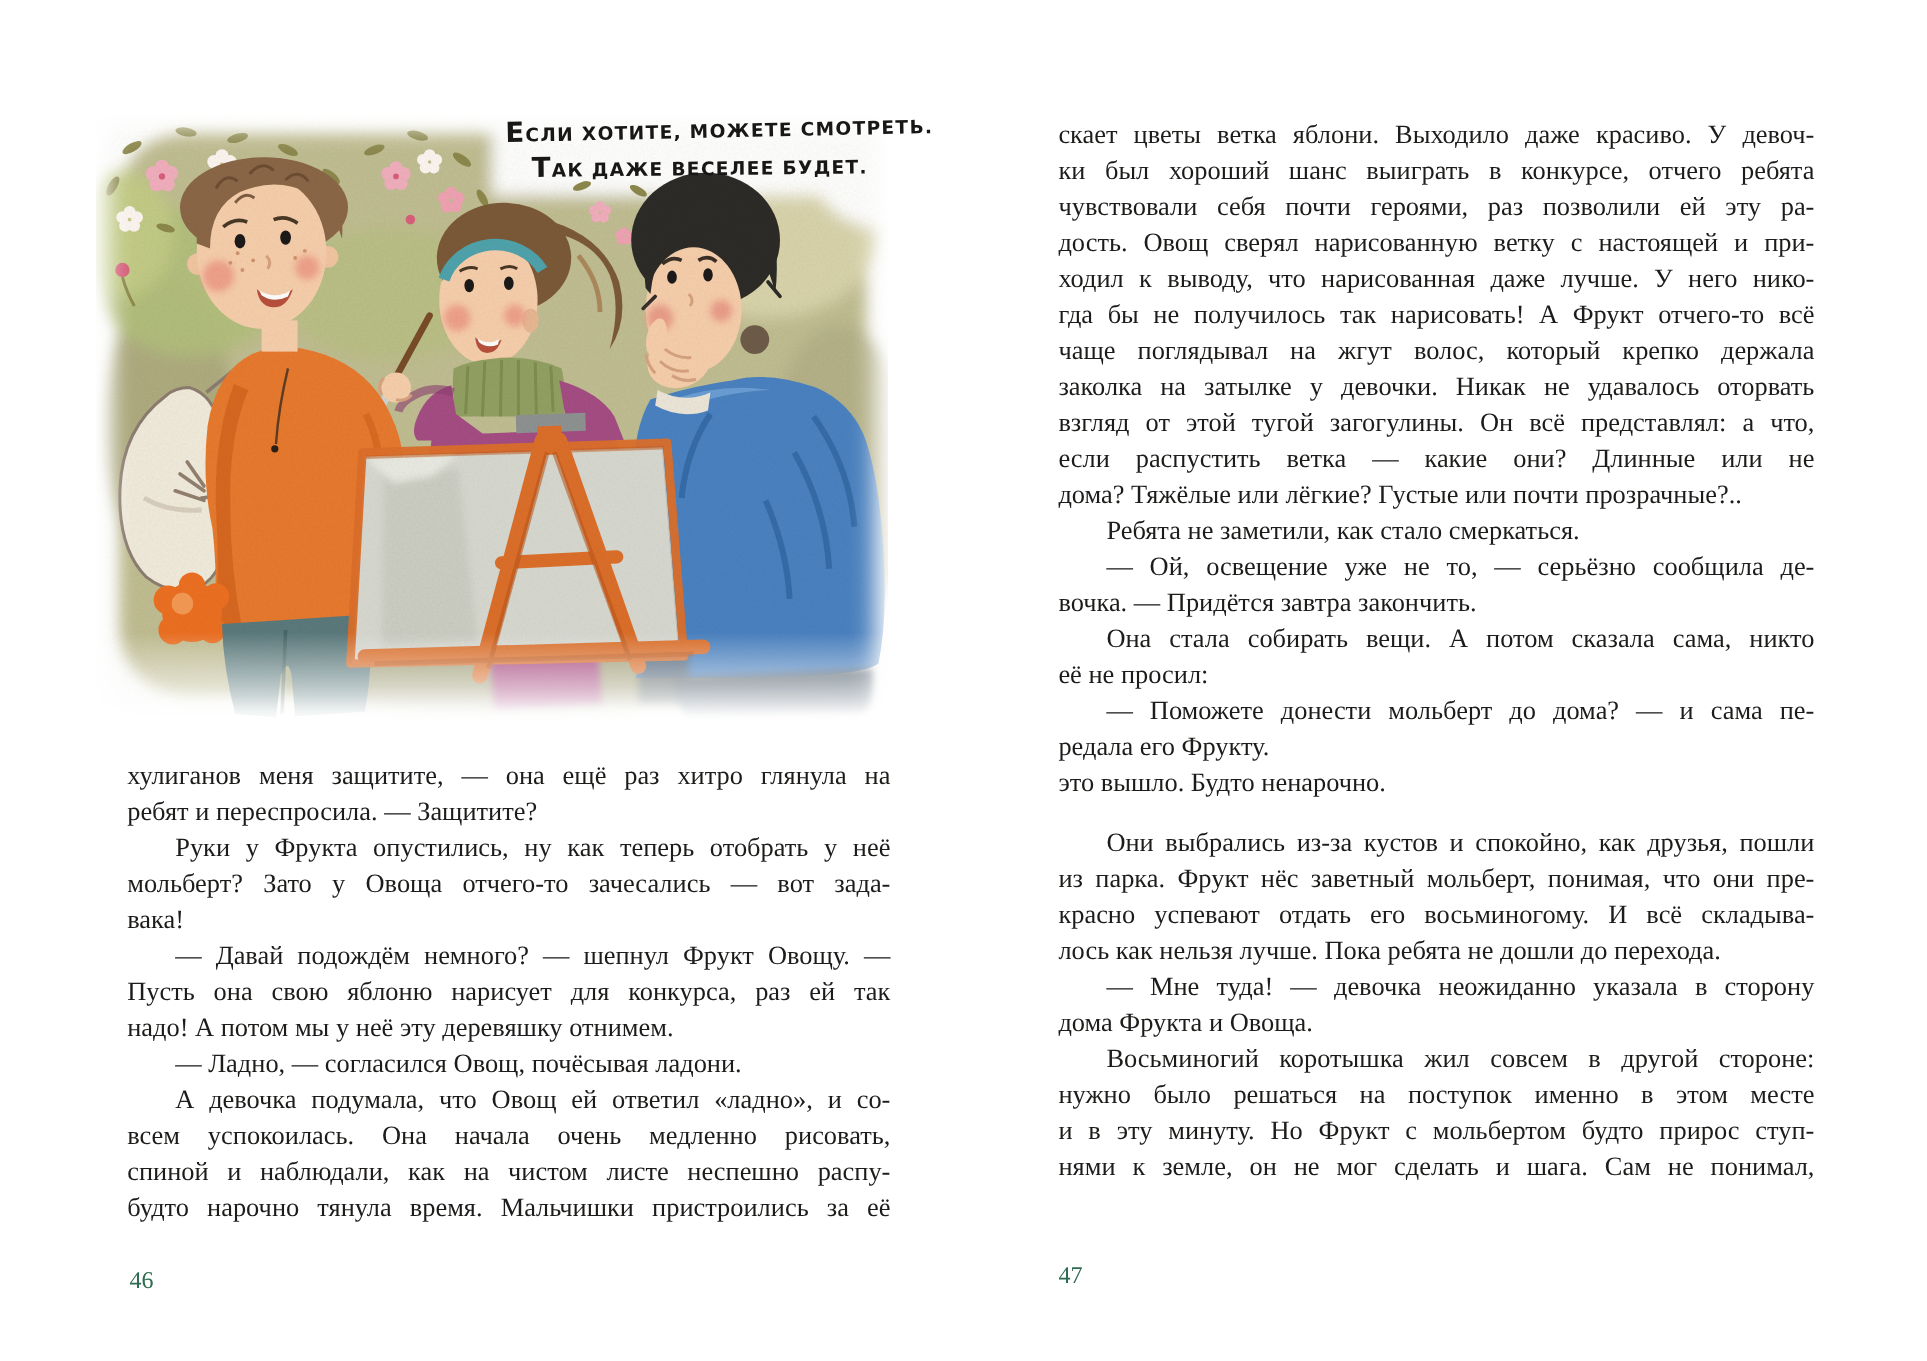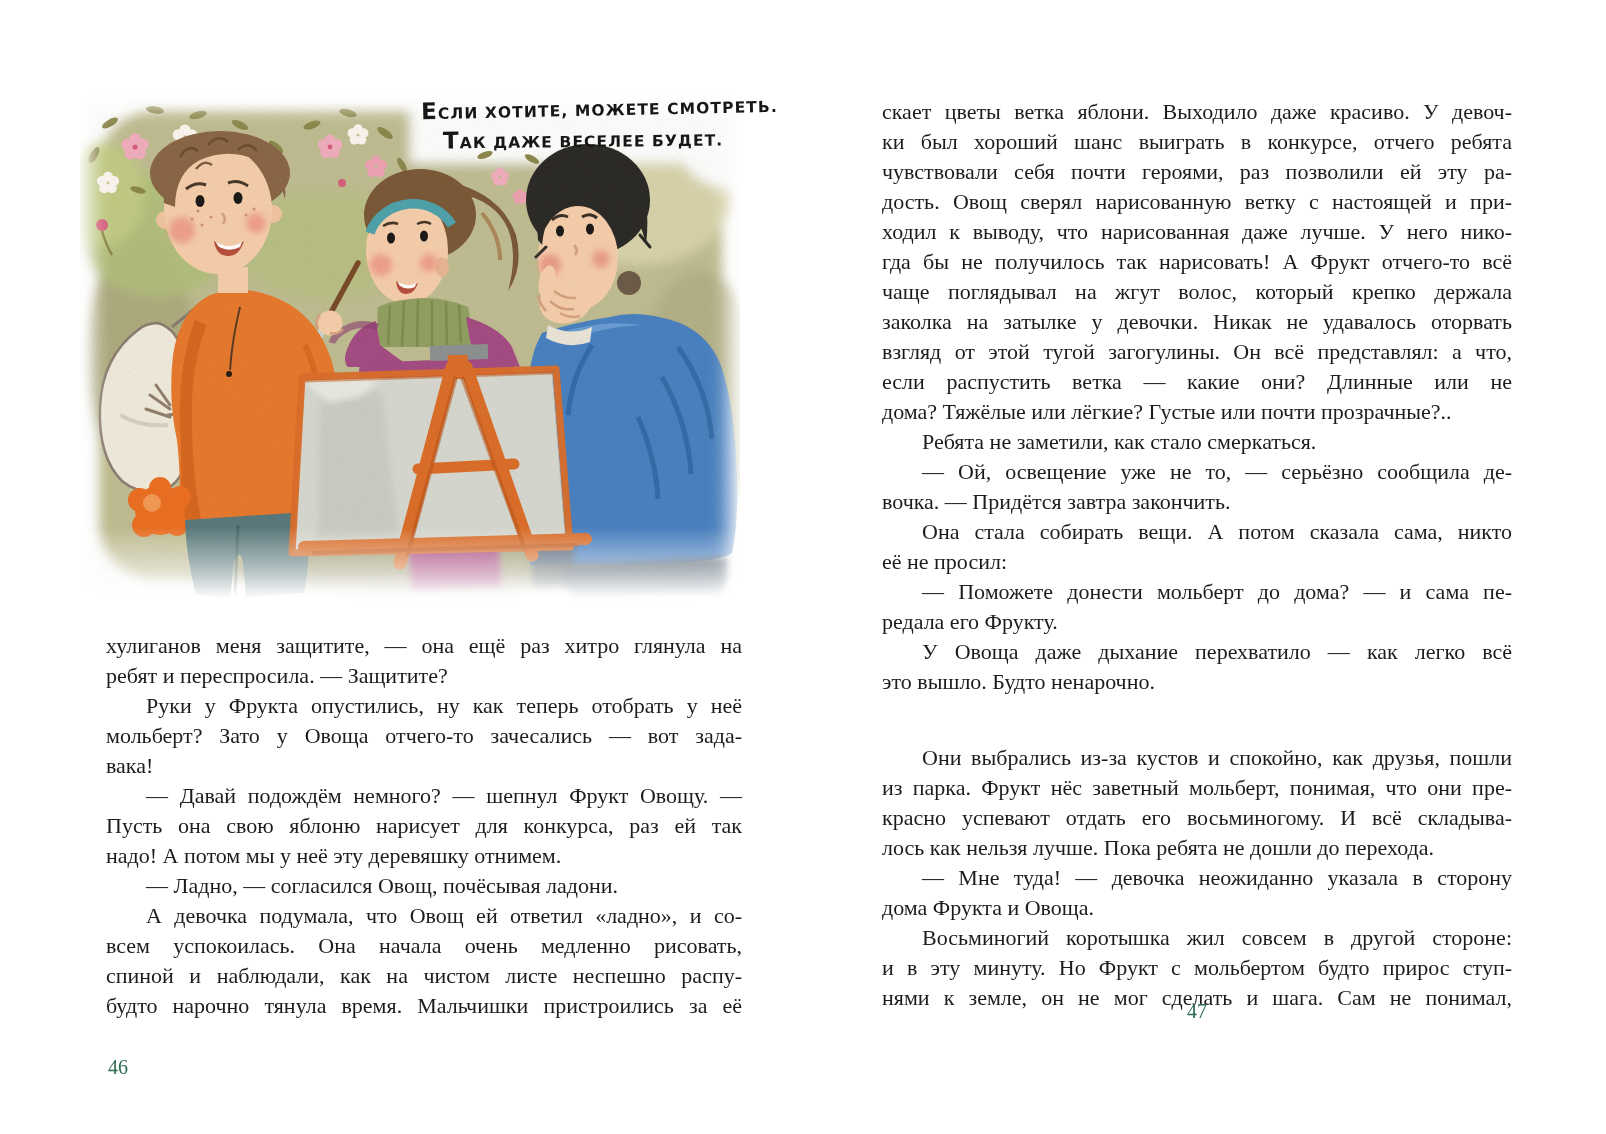--- a/index.html
+++ b/index.html
@@ -14,26 +14,26 @@
   .caption::first-letter{font-size:23px;}
   #cap1{left:341px;top:0px;width:316px;transform:rotate(-1.2deg);}
   #cap2{left:363px;top:31px;width:272px;transform:rotate(-0.6deg);}
   
   .textcol{position:absolute;font-size:22px;line-height:30px;width:636px;}
   #left-col{left:106px;top:631px;}
   #right-col{left:882px;top:97px;width:630px;}
   .bline{text-align:justify;text-align-last:justify;}
   .bline.end{text-align-last:left;}
   .bline.indent{text-indent:40px;}
-  .bline.gap{margin-top:46px;}
+  .bline.gap{margin-top:20px;}
   
   .pagenum{position:absolute;font-family:Liberation Serif, serif;
            font-size:20px;color:#2e6b51;}
   #pn-left{left:108px;top:1056px;}
-  #pn-right{left:882px;top:1000px;width:630px;text-align:center;}
+  #pn-right{left:882px;top:1052px;width:630px;text-align:left;}
 </style>
 </head>
 <body>
 
 <div id="stage">
 
   <div id="illo">
     <svg viewBox="0 0 660 510" width="660" height="510">
       <defs>
         <filter id="b6" x="-40%" y="-40%" width="180%" height="180%">
@@ -317,29 +317,29 @@
       <div class="bline">взгляд от этой тугой загогулины. Он всё представлял: а что,</div>
       <div class="bline">если распустить ветка — какие они? Длинные или не</div>
       <div class="bline end">дома? Тяжёлые или лёгкие? Густые или почти прозрачные?..</div>
       <div class="bline indent end">Ребята не заметили, как стало смеркаться.</div>
       <div class="bline indent">— Ой, освещение уже не то, — серьёзно сообщила де-</div>
       <div class="bline end">вочка. — Придётся завтра закончить.</div>
       <div class="bline indent">Она стала собирать вещи. А потом сказала сама, никто</div>
       <div class="bline end">её не просил:</div>
       <div class="bline indent">— Поможете донести мольберт до дома? — и сама пе-</div>
       <div class="bline end">редала его Фрукту.</div>
-      <div class="bline indent">У Овоща даже дыхание перехватило — как легко всё</div>
       <div class="bline end">это вышло. Будто ненарочно.</div>
       <div class="bline indent gap">Они выбрались из-за кустов и спокойно, как друзья, пошли</div>
       <div class="bline">из парка. Фрукт нёс заветный мольберт, понимая, что они пре-</div>
       <div class="bline">красно успевают отдать его восьминогому. И всё складыва-</div>
       <div class="bline end">лось как нельзя лучше. Пока ребята не дошли до перехода.</div>
       <div class="bline indent">— Мне туда! — девочка неожиданно указала в сторону</div>
       <div class="bline end">дома Фрукта и Овоща.</div>
       <div class="bline indent">Восьминогий коротышка жил совсем в другой стороне:</div>
+      <div class="bline">нужно было решаться на поступок именно в этом месте</div>
       <div class="bline">и в эту минуту. Но Фрукт с мольбертом будто прирос ступ-</div>
       <div class="bline">нями к земле, он не мог сделать и шага. Сам не понимал,</div>
     </div>
 
   <div id="pn-left" class="pagenum">46</div>
   <div id="pn-right" class="pagenum">47</div>
 
 </div>
 
 </body></html>

